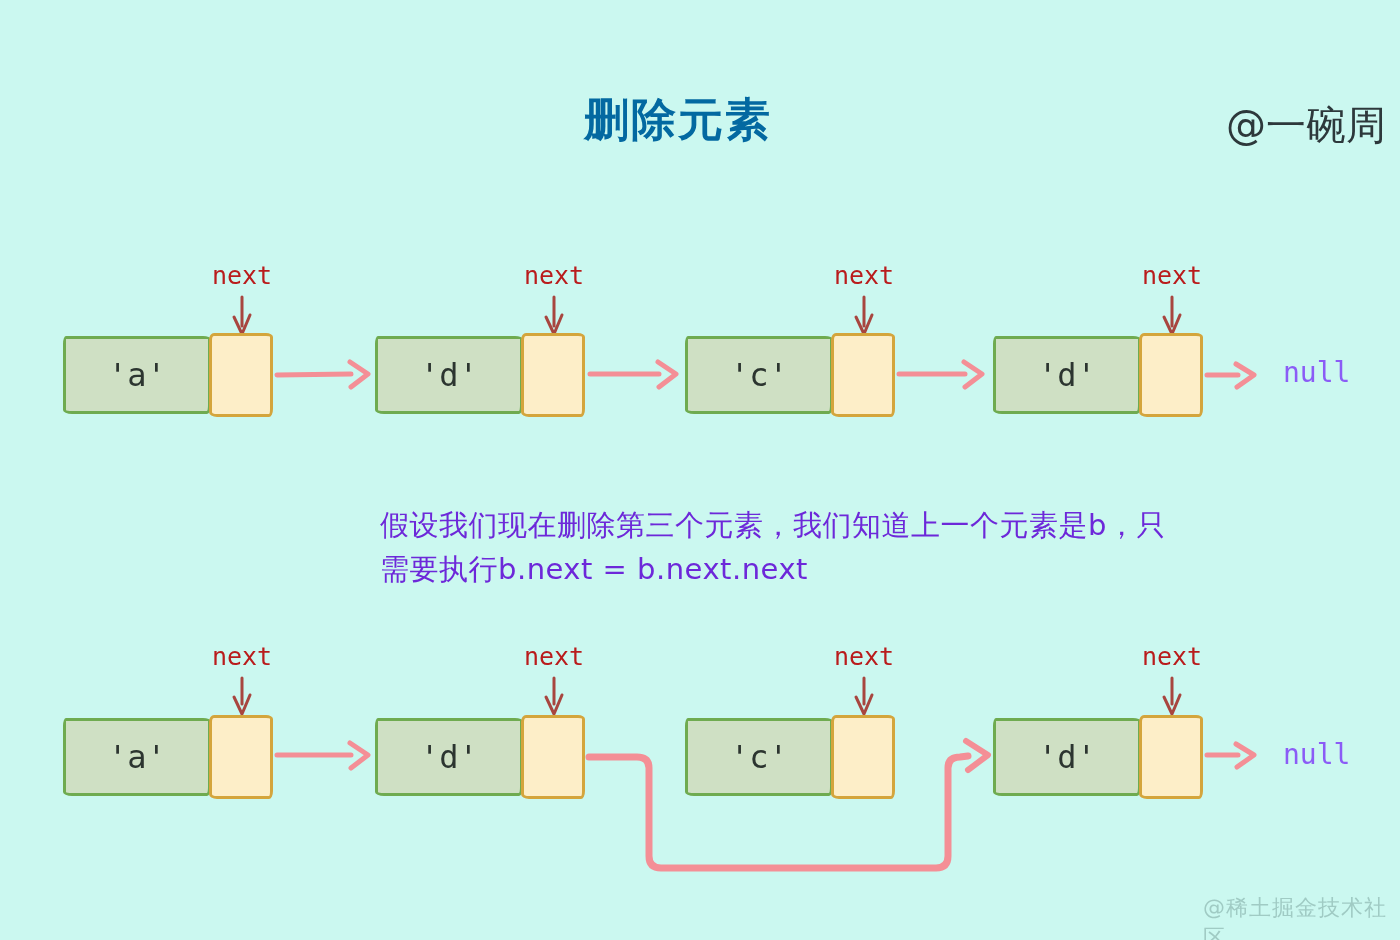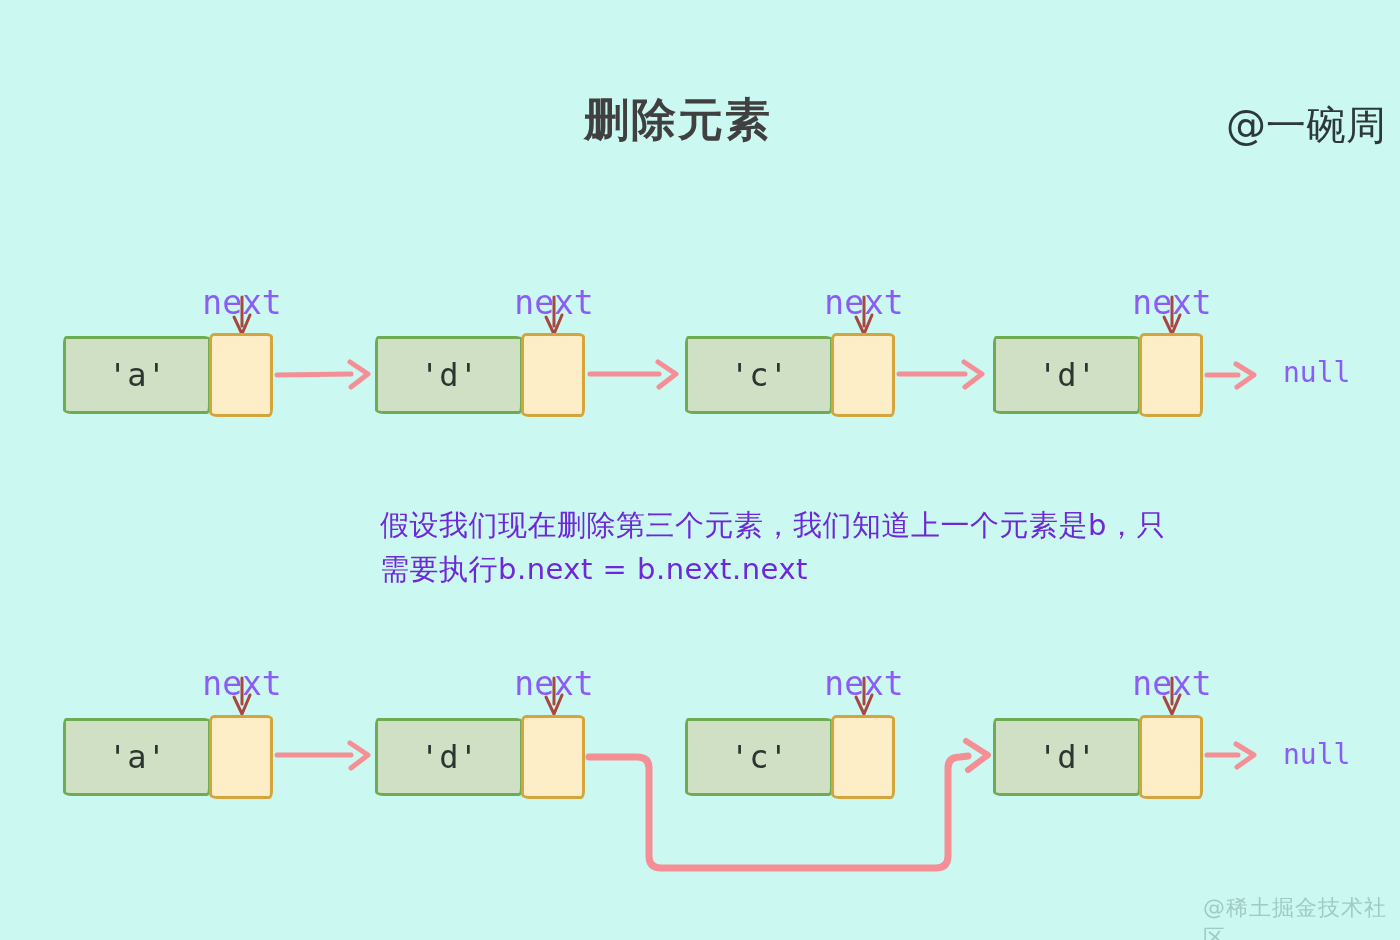--- a/index.html
+++ b/index.html
@@ -9,21 +9,21 @@
   }
   .canvas{
     position:relative;
     width:1400px;height:940px;
     background:var(--background,#cbf8f0);
     overflow:hidden;
   }
   .title{
     position:absolute;left:584px;top:90px;
     font-size:45px;font-weight:bold;letter-spacing:2px;
-    color:#404040;
+    color:#0369a1;
   }
   .wm-top{
     position:absolute;left:1226px;top:84px;
     font-size:40px;font-weight:500;color:#2d383b;margin-top:14px;
   }
   .wm-bottom{
     position:absolute;left:1203px;top:893px;
     font-size:22px;letter-spacing:1px;
     color:rgba(90,130,124,0.38);
   }
@@ -50,21 +50,21 @@
     border:3px solid var(--pointer-border,#d4a53c);
     border-radius:5px 7px 4px 8px / 7px 4px 8px 5px;
   }
   .node .val span{
     font-family:"DejaVu Sans Mono", monospace;
     font-size:32px;color:#2c3530;
   }
   .next-label{
     position:absolute;transform:translateX(-50%);
     font-family:"DejaVu Sans Mono", monospace;
-    font-size:33px;color:#8b5cf6;margin-top:22px;
+    font-size:25px;color:#b91c1c;
   }
   .null-label{
     position:absolute;
     font-family:"DejaVu Sans Mono", monospace;
     font-size:28px;color:#8b5cf6;
   }
   svg.arrows{
     position:absolute;left:0;top:0;width:1400px;height:940px;
     pointer-events:none;
   }

